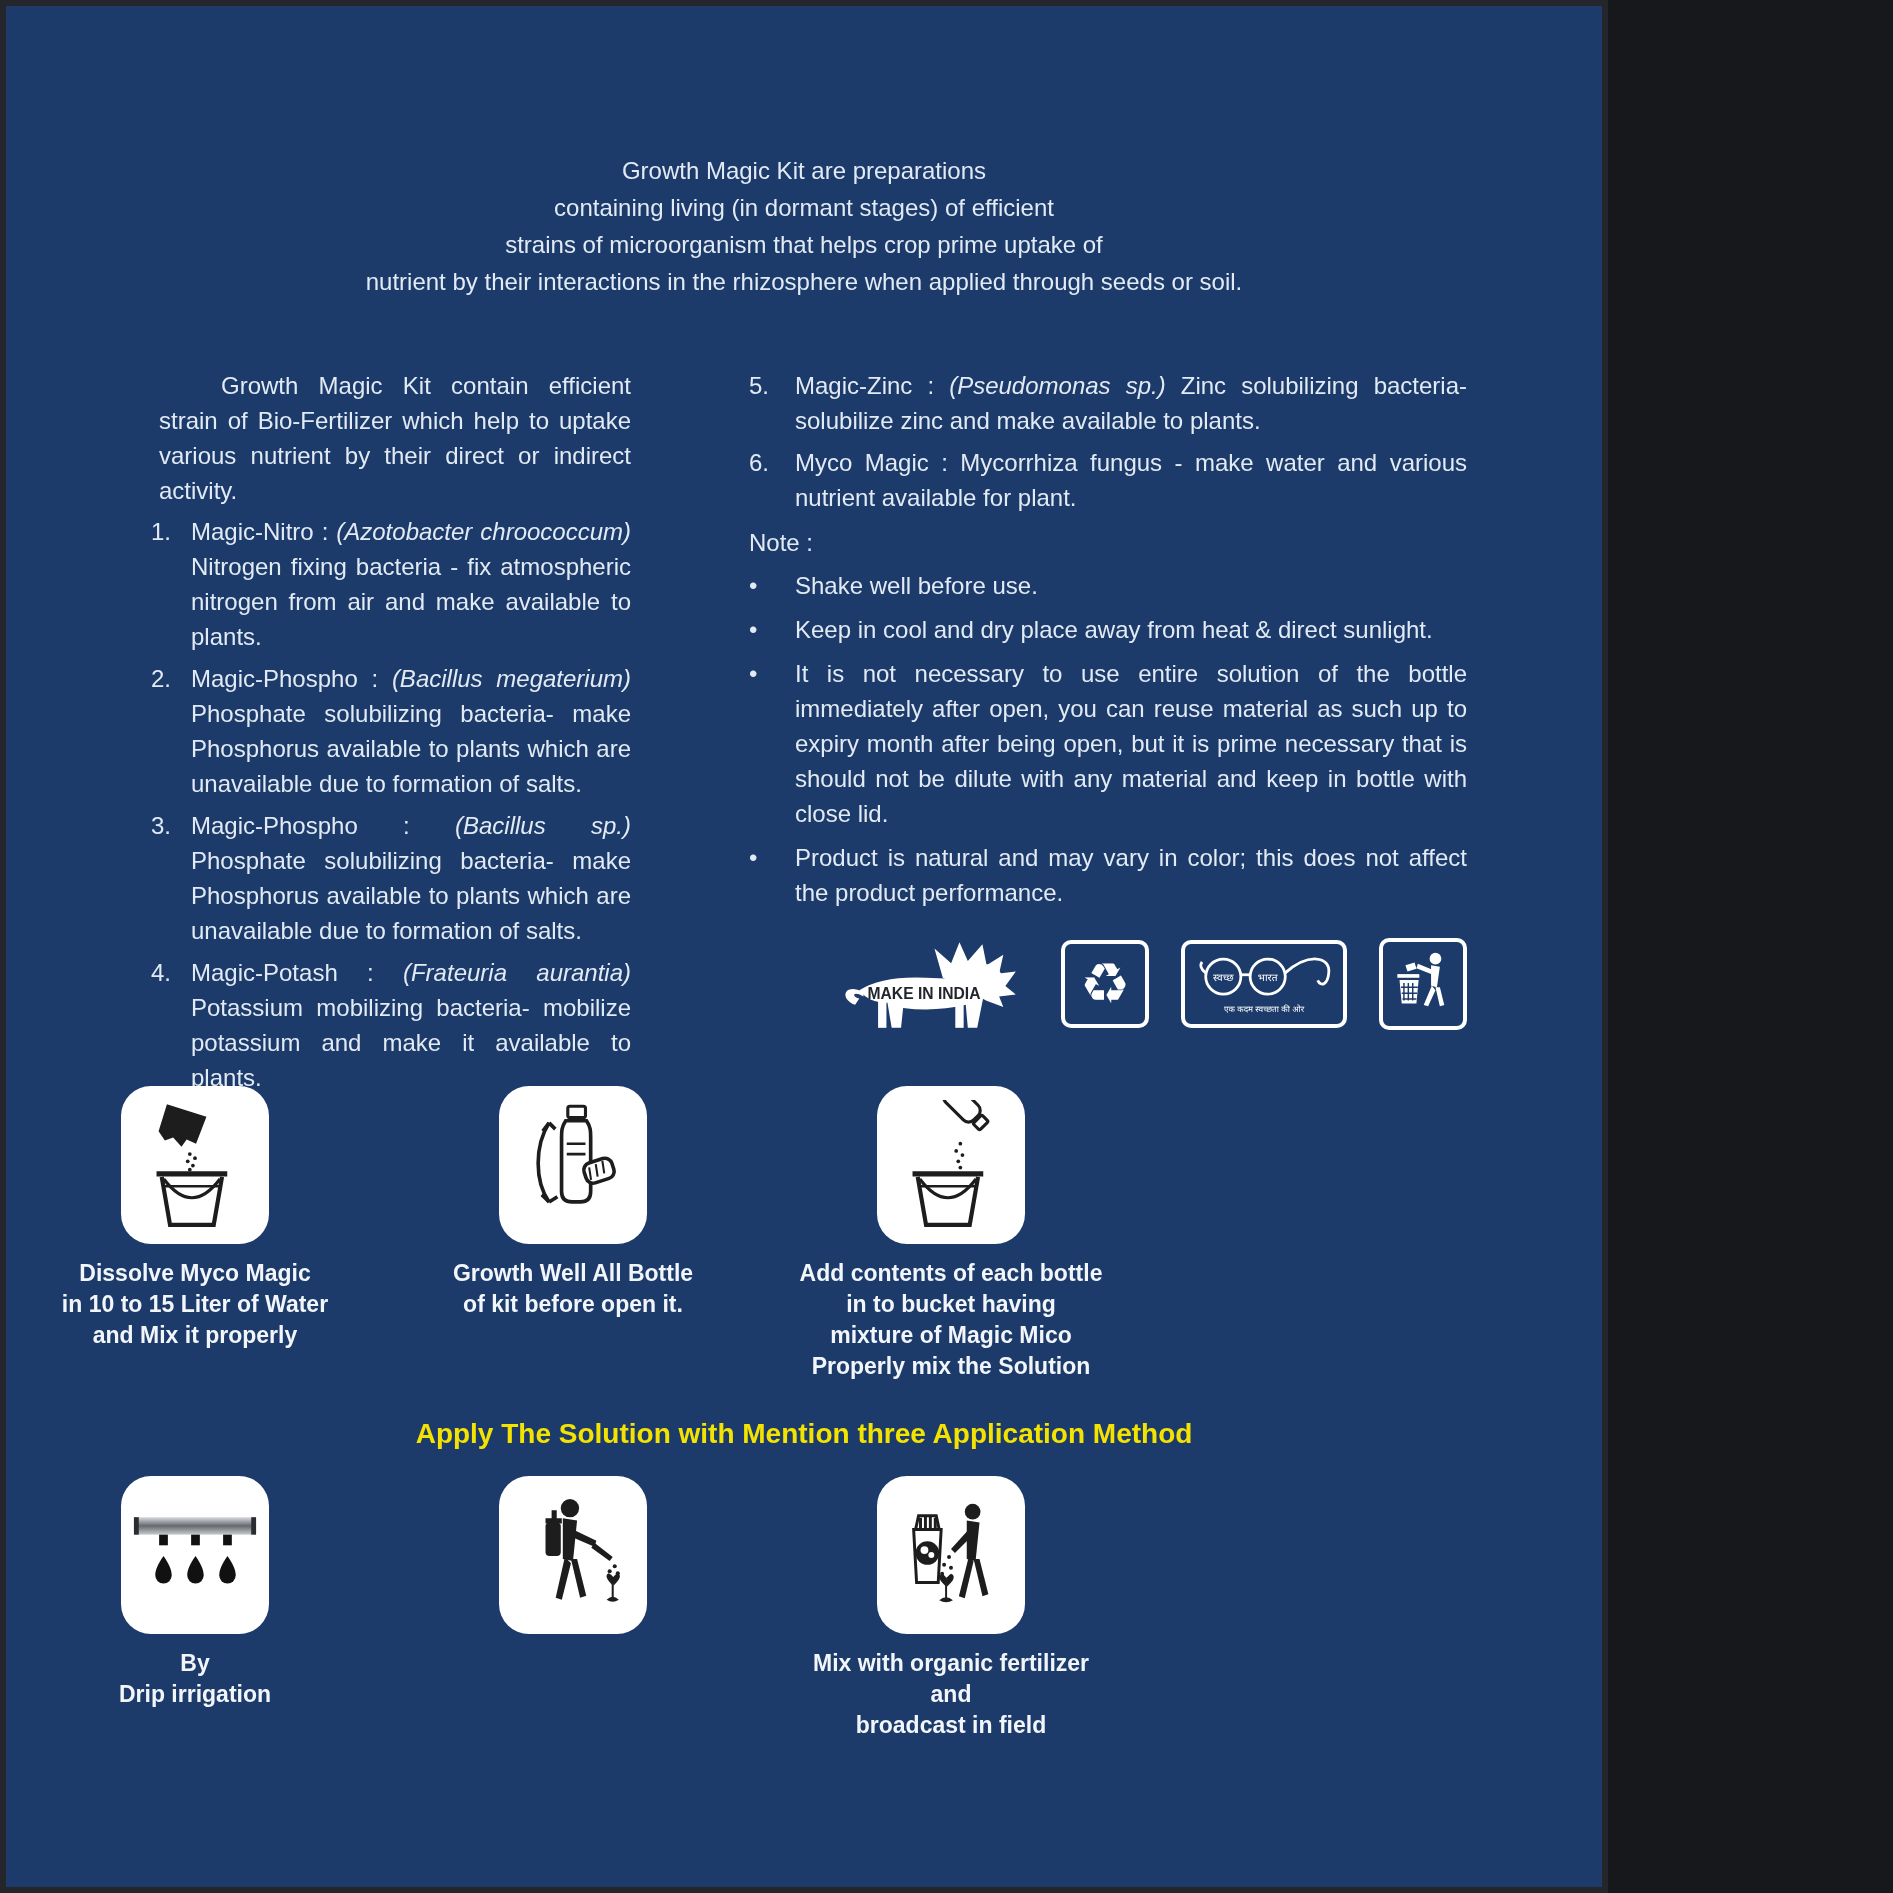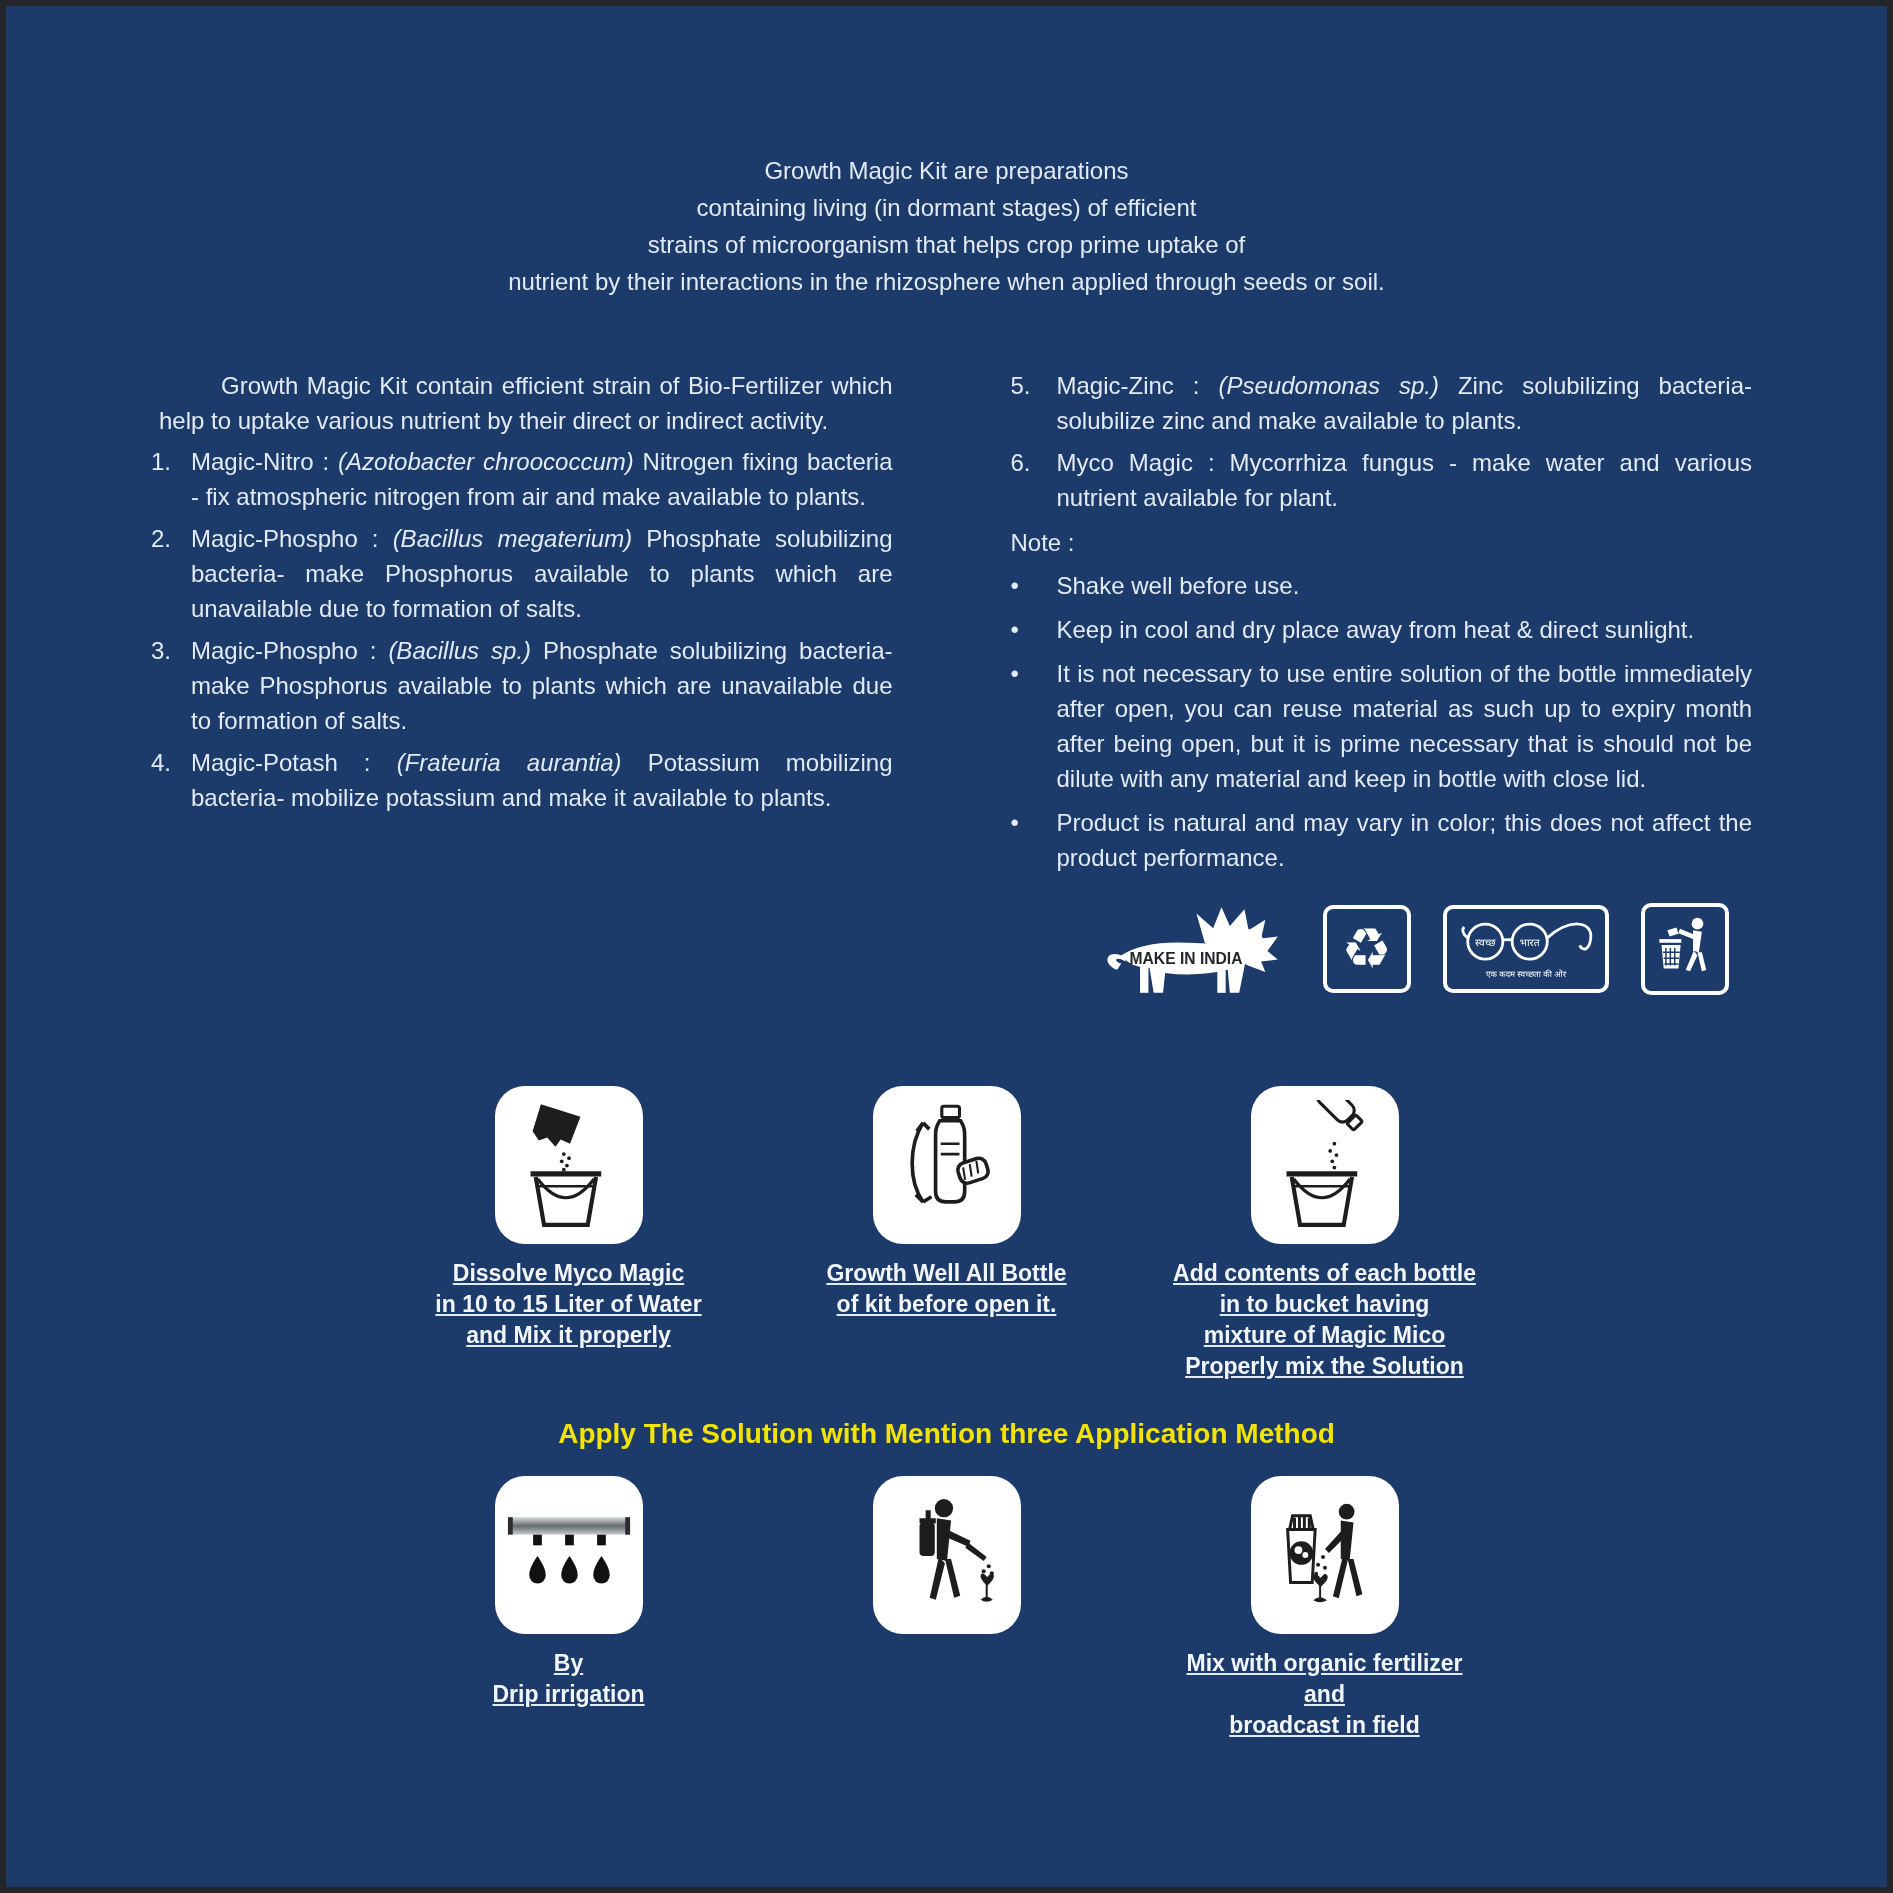--- a/index.html
+++ b/index.html
@@ -1,17 +1,17 @@
 <!DOCTYPE html>
 <html><head>
 <meta charset="utf-8">
 <style>
   html,body{margin:0;padding:0;background:#17181c;}
   .page{
-    position:relative;width:1893px;height:1893px;box-sizing:border-box;
+    position:relative;width:1608px;height:1893px;box-sizing:border-box;
     background:#1c3b6a;border:6px solid #24262b;overflow:hidden;
     font-family:"Liberation Sans",sans-serif;color:#e2eaf4;padding-left:38px;
   }
   
   .intro{position:absolute;top:146px;left:0;right:0;text-align:center;
     font-size:24px;line-height:37px;}
   
   .columns{position:absolute;top:362px;left:145px;right:135px;display:flex;gap:118px;}
   .col{flex:1;font-size:24px;line-height:35px;}
   .col-heading{margin:0 0 8px 0;}
@@ -28,21 +28,21 @@
   .badge-box{border:4px solid #ffffff;border-radius:10px;display:flex;
     align-items:center;justify-content:center;background:transparent;}
   .recycle-box{width:80px;height:80px;font-size:56px;color:#ffffff;line-height:1;}
   .swachh-box{width:158px;height:80px;}
   .tidy-box{width:80px;height:84px;}
   
   .section{position:absolute;left:0;right:0;text-align:center;}
   .method-sec{top:1046px;}
   .apply-sec{top:1412px;}
   .sec-heading{font-size:28px;font-weight:bold;color:#f4e300;margin:0;}
-  .cards{display:flex;justify-content:center;margin-top:34px;text-decoration:underline;}
+  .cards{display:flex;margin-top:34px;}
   .apply-sec .cards{margin-top:26px;}
   .step{width:378px;display:flex;flex-direction:column;align-items:center;}
   .card{width:148px;height:158px;background:#ffffff;border-radius:30px;
     display:flex;align-items:center;justify-content:center;}
   .caption{margin-top:14px;font-size:23px;line-height:31px;font-weight:bold;
     white-space:pre-line;text-align:center;color:#f2f6fb;}
 </style>
 </head>
 <body>
 

